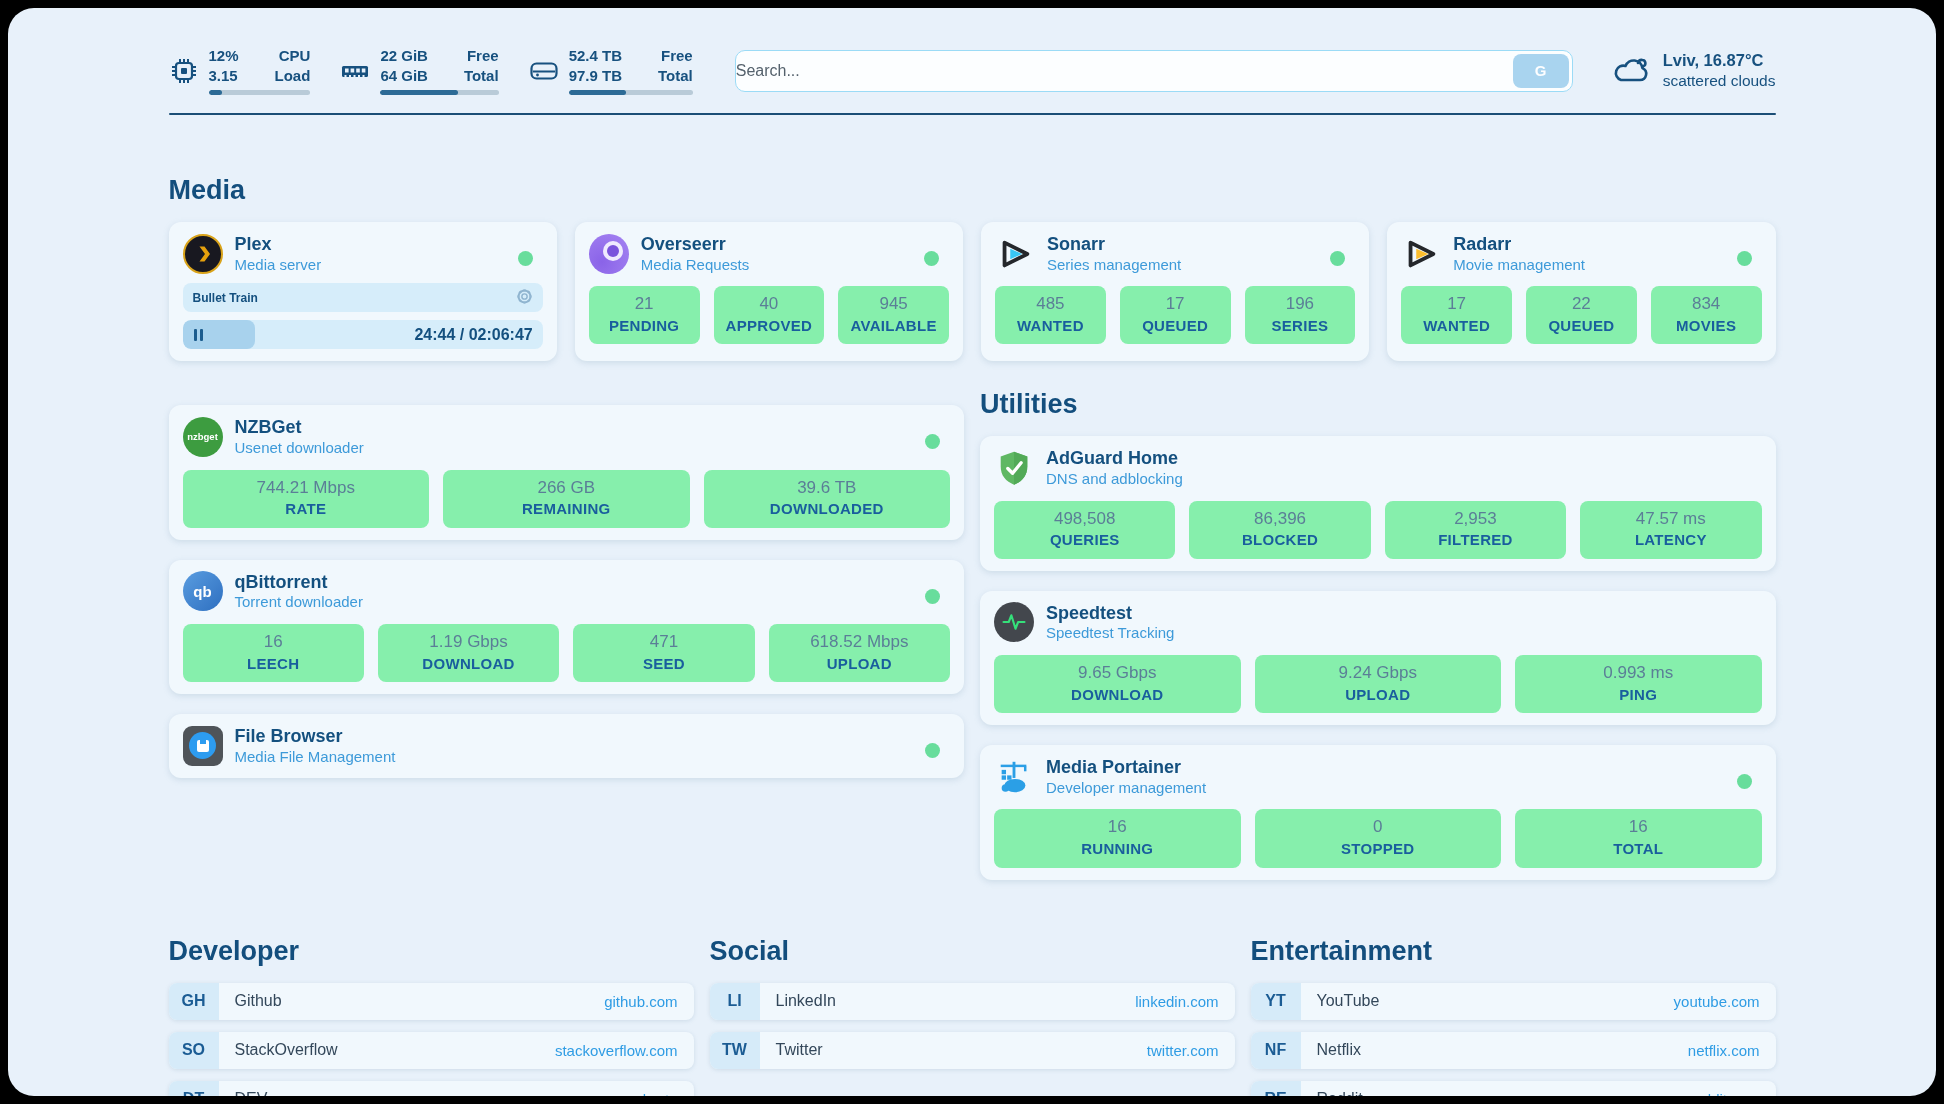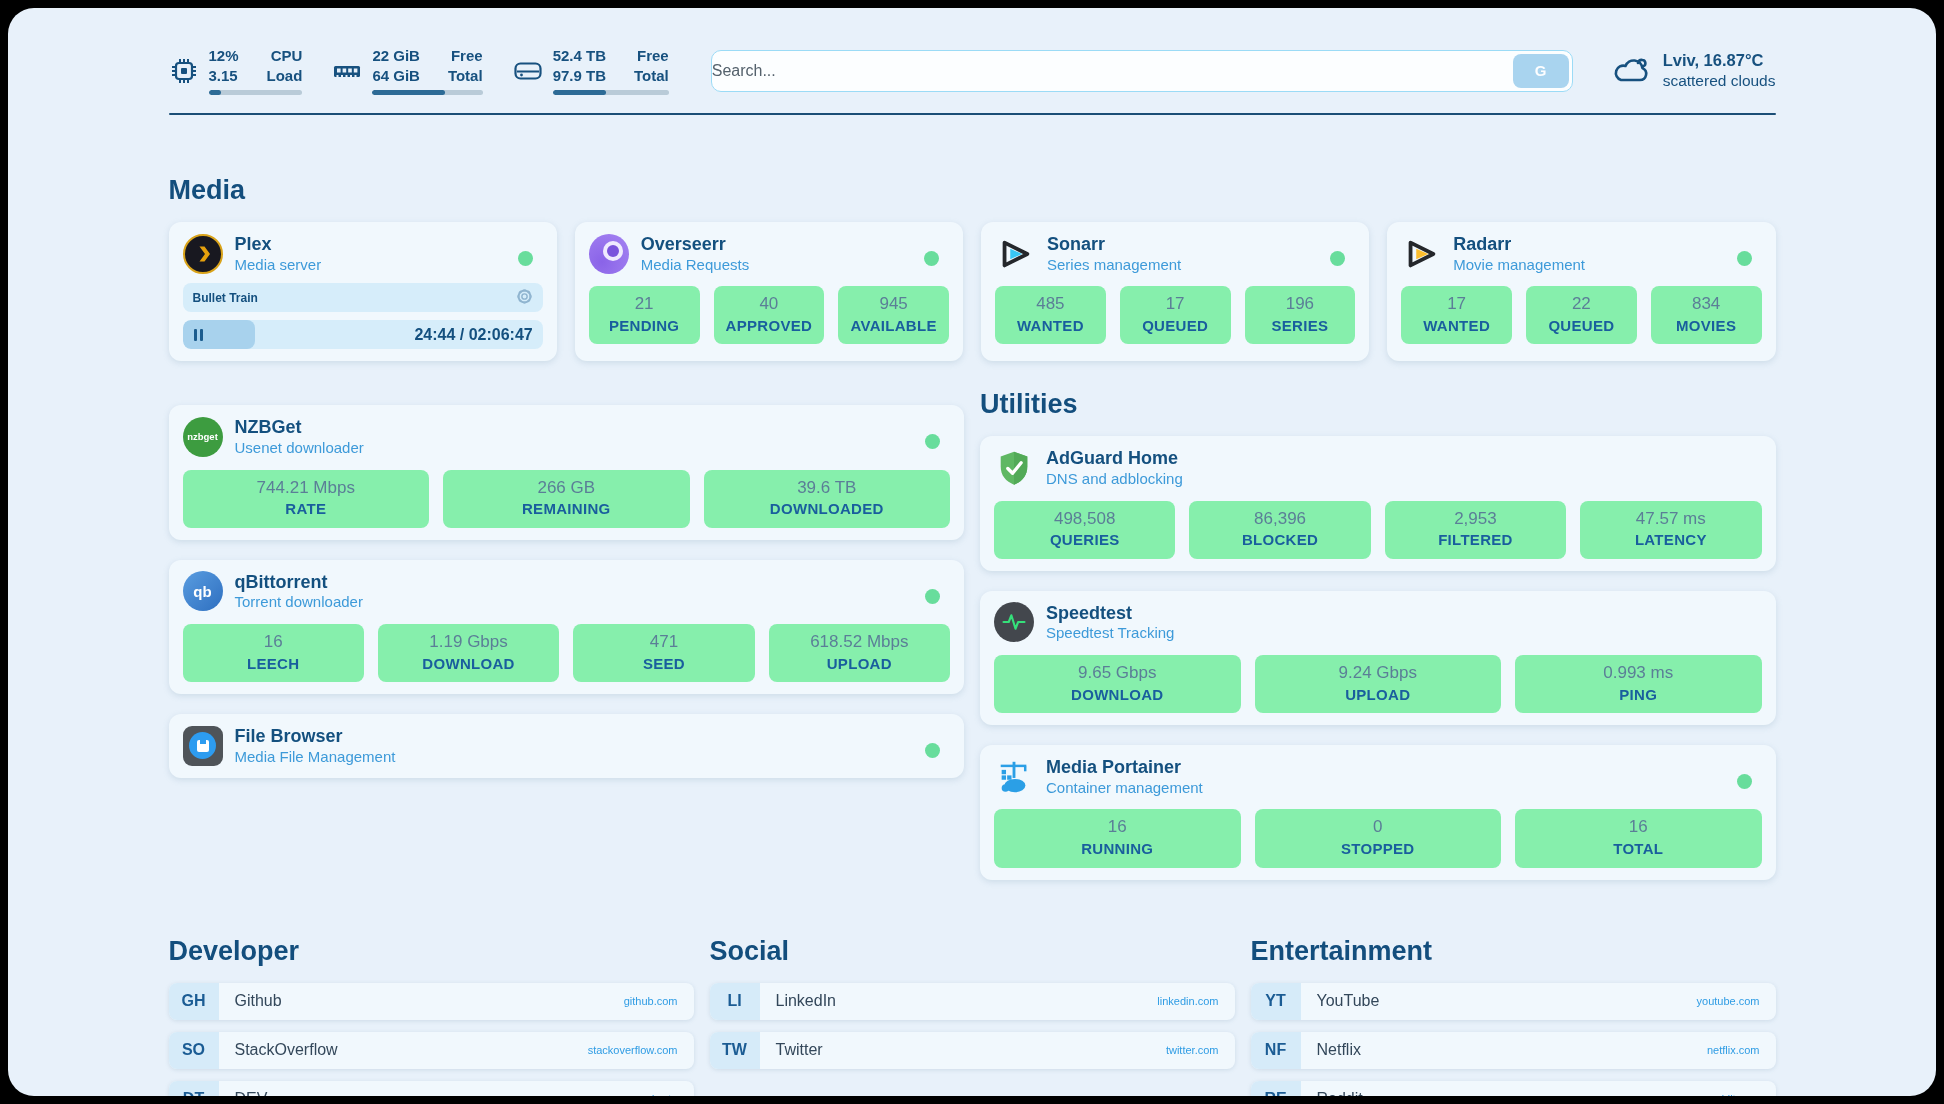--- a/index.html
+++ b/index.html
@@ -6,21 +6,21 @@
   html,body { width:1944px; height:1104px; background:#000; font-family:"Liberation Sans", sans-serif; overflow:hidden; }
   .page { position:absolute; inset:8px; background:#e8f1fa; border-radius:26px; overflow:hidden; }
   .container { width:1607px; margin:0 auto; }
 
   
   .topbar { display:flex; align-items:center; padding-top:38px; }
   .sys-stats { display:flex; gap:30px; align-items:center; }
   .stat { display:flex; gap:10px; align-items:center; }
   .stat-icon { flex:0 0 auto; display:flex; }
   .stat-body { display:flex; flex-direction:column; }
-  .stat-text { display:flex; gap:28px; }
+  .stat-text { display:flex; gap:36px; }
   .stat-col { display:flex; flex-direction:column; font-size:15px; font-weight:600; color:#17517f; line-height:1.3; }
   .stat-col.labels { align-items:flex-end; }
   .stat-bar { margin-top:5px; height:5px; border-radius:3px; background:#b9cbd8; overflow:hidden; }
   .stat-bar-fill { height:100%; background:#2d6b96; border-radius:3px; }
 
   .search-wrap { flex:1; margin:0 38px 0 42px; display:flex; align-items:center; height:42px; background:#fcfeff; border:1.5px solid #9bdbf6; border-radius:10px; overflow:hidden; }
   .search-wrap input { flex:1; border:none; outline:none; background:transparent; padding:0 0; font-size:16px; color:#2c3c49; font-family:"Liberation Sans", sans-serif; }
   .search-wrap input::placeholder { color:#54616c; }
   .search-btn { flex:0 0 auto; width:56px; height:34px; margin-right:3px; background:#a9d4ef; color:#fdfeff; border:none; border-radius:8px; font-size:15px; font-weight:600; cursor:pointer; font-family:"Liberation Sans", sans-serif; }
 
@@ -73,21 +73,21 @@
   .fb-disk { width:12px; height:12px; background:#fff; border-radius:2px; position:relative; }
   .fb-disk::after { content:""; position:absolute; left:3px; top:0; width:6px; height:4px; background:#2d9cf0; }
   .icon-speedtest { background:#43474d; border-radius:50%; }
 
   
   .bookmarks { display:grid; grid-template-columns:repeat(3,1fr); gap:16px; margin-top:56px; }
   .bm-rows { display:flex; flex-direction:column; gap:12px; margin-top:16px; }
   .bm-row { display:flex; align-items:center; height:37px; background:#f1f8fd; border-radius:8px; overflow:hidden; box-shadow:0 1px 4px rgba(110,145,175,.22); cursor:pointer; }
   .bm-badge { width:50px; align-self:stretch; background:#d6ebf9; display:flex; align-items:center; justify-content:center; font-size:16px; font-weight:600; color:#1b5c94; }
   .bm-name { margin-left:16px; font-size:16px; color:#33475a; }
-  .bm-url { margin-left:auto; padding-right:16px; font-size:11px; color:#2f9ce4; }
+  .bm-url { margin-left:auto; padding-right:16px; font-size:15px; color:#2f9ce4; }
 </style>
 </head>
 <body>
 
 <div class="page">
   <div class="container">
 
     <div class="topbar">
       <div class="sys-stats">
 
@@ -490,21 +490,21 @@
                   <rect x="30.5" y="9" width="2.6" height="5"></rect>
                   <rect x="7" y="12.5" width="4.6" height="4.6"></rect>
                   <rect x="7" y="18.3" width="4.6" height="4.6"></rect>
                   <rect x="12.8" y="18.3" width="4.6" height="4.6"></rect>
                   <ellipse cx="21" cy="29" rx="11" ry="7"></ellipse>
                   <circle cx="11" cy="31.5" r="4"></circle>
                 </svg>
               </div>
               <div class="card-titles">
                 <span class="card-title">Media Portainer</span>
-                <span class="card-sub">Container management</span>
+                <span class="card-sub">Developer management</span>
               </div>
             </div>
             <span class="status-dot"></span>
             <div class="stats-row">
               <div class="stat-tile">
                 <div class="tile-value">16</div>
                   <div class="tile-label">RUNNING</div>
               </div>
               <div class="stat-tile">
                 <div class="tile-value">0</div>

